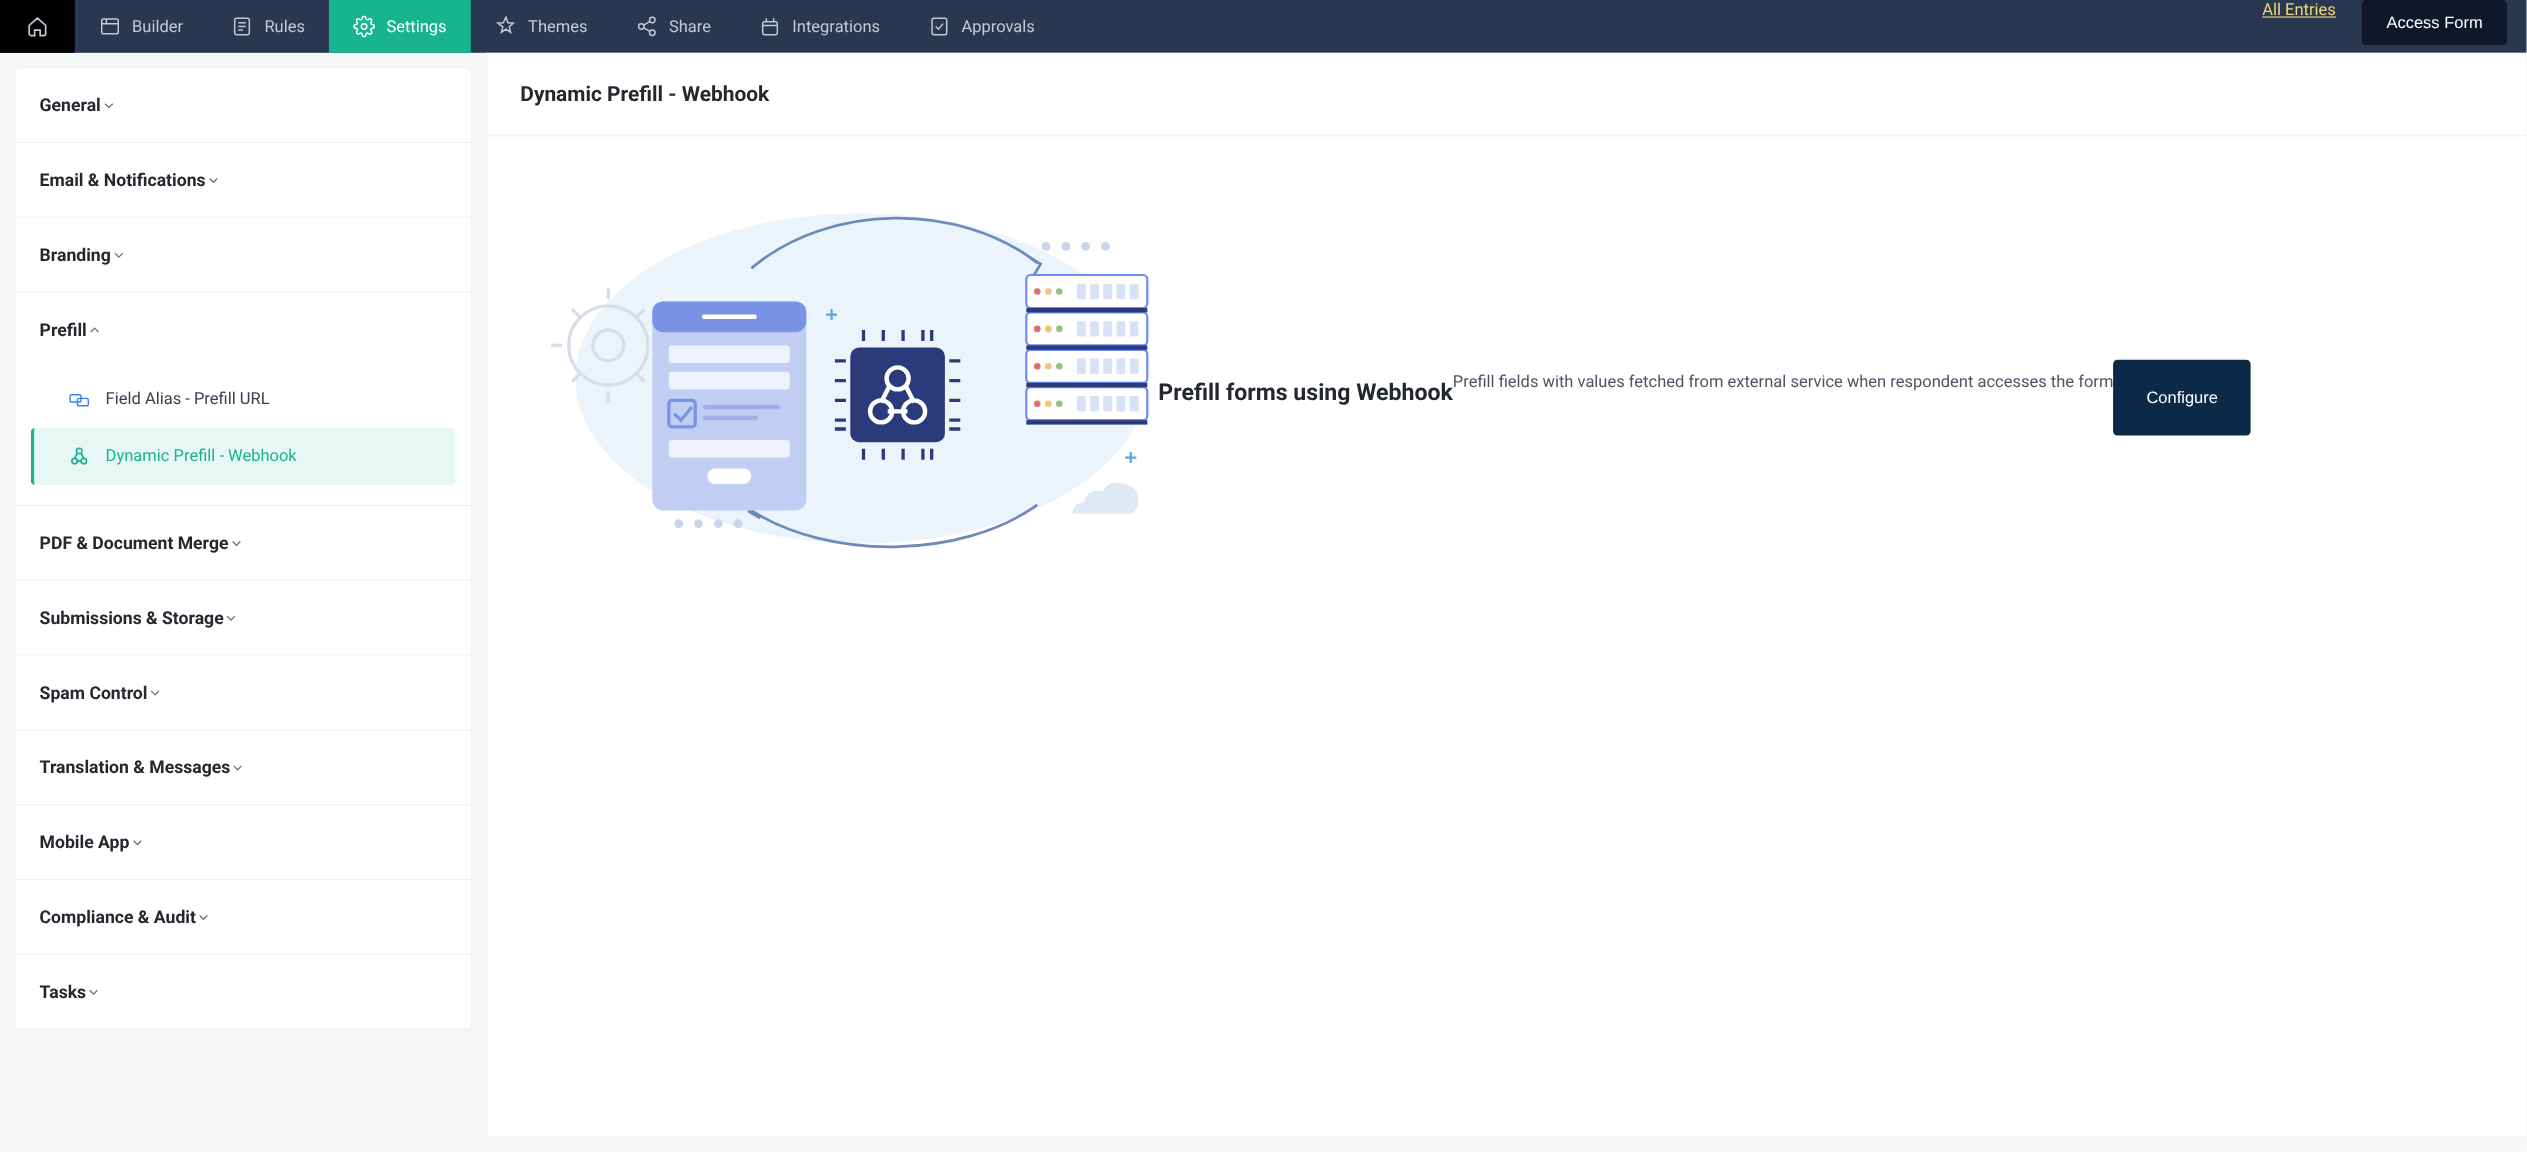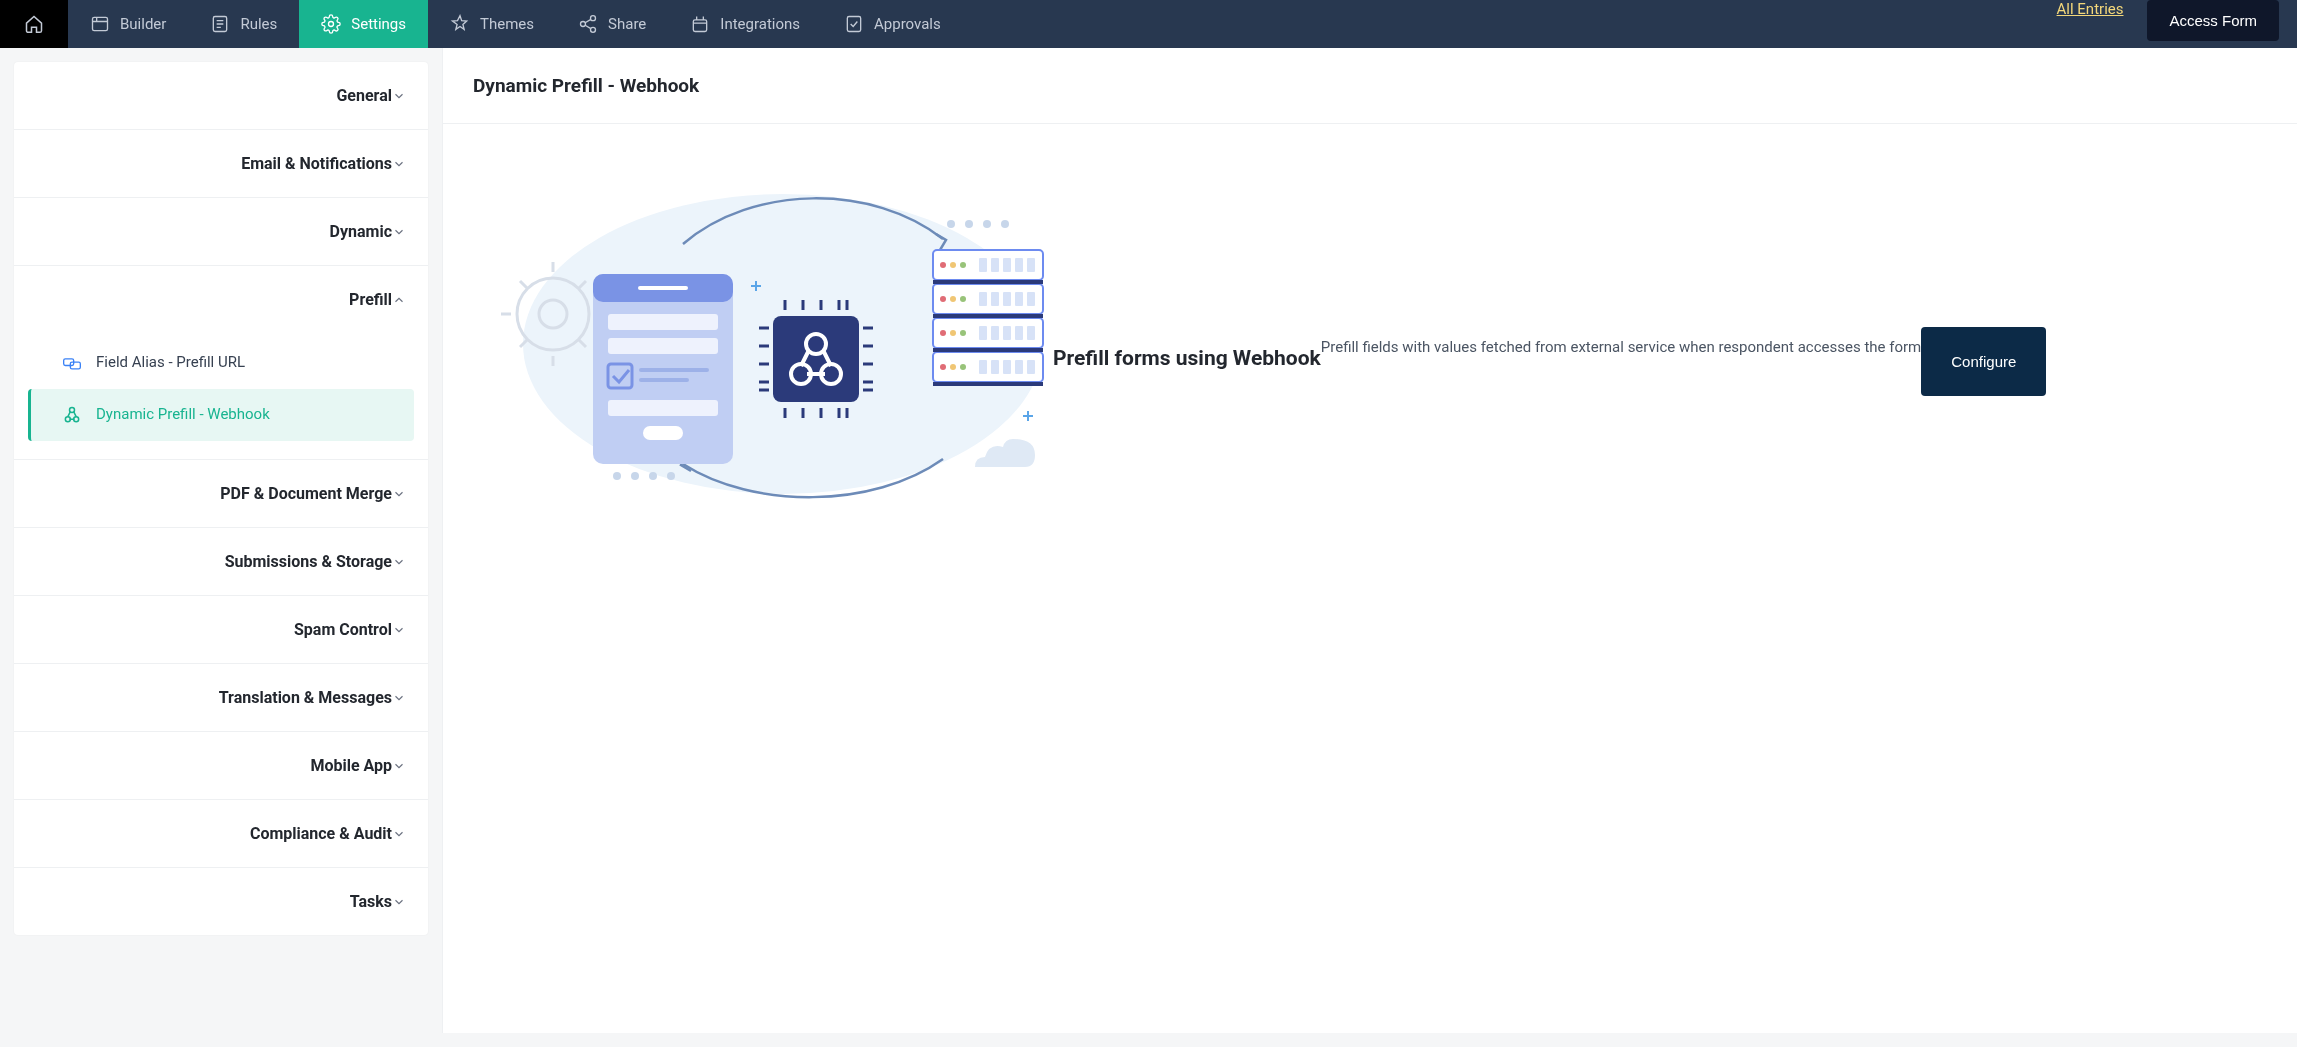--- a/index.html
+++ b/index.html
@@ -18,21 +18,21 @@
 
 .nav-icon { width: 20px; height: 20px; display: inline-block; }
 .nav-icon svg { width: 100%; height: 100%; }
 
 
 .layout { display: flex; align-items: flex-start; }
 .sidebar { width: 442px; padding: 14px; }
 .side-panel { background: #fff; border-radius: 4px; box-shadow: 0 0 2px rgba(0,0,0,0.05); }
 .side-section { border-bottom: 1px solid #eef0f2; }
 .side-section:last-child { border-bottom: none; }
-.side-header { display: flex; align-items: center; justify-content: flex-end; padding: 24px 22px; cursor: pointer; }
+.side-header { display: flex; align-items: center; justify-content: flex-start; padding: 24px 22px; cursor: pointer; }
 .side-title { font-weight: 700; font-size: 16px; color: #23272e; }
 .chevron { width: 14px; height: 14px; }
 .chevron svg { width: 100%; height: 100%; stroke: #6b7280; }
 
 .subitems { padding: 4px 0 18px 0; }
 .subitem { display: flex; align-items: flex-start; gap: 14px; padding: 16px 18px 16px 34px; margin: 0 14px; border-radius: 4px; cursor: pointer; font-size: 15px; color: #374151; }
 .subitem.active { background: #e7f7f3; color: #18b490; border-left: 3px solid #18b490; margin-left: 14px; padding-left: 31px; }
 .subitem .sub-icon { width: 20px; height: 20px; display: flex; align-items: center; justify-content: center; }
 
 
@@ -132,21 +132,21 @@
         <div class="side-header">
           <span class="side-title">Email &amp; Notifications</span>
           <span class="chevron"><svg viewBox="0 0 24 24" fill="none" stroke-width="2">
                 <path d="M6 9l6 6 6-6"></path>
               </svg></span>
         </div>
       </div>
 
       <div class="side-section">
         <div class="side-header">
-          <span class="side-title">Dynamic</span>
+          <span class="side-title">Branding</span>
           <span class="chevron"><svg viewBox="0 0 24 24" fill="none" stroke-width="2">
                 <path d="M6 9l6 6 6-6"></path>
               </svg></span>
         </div>
       </div>
 
       <div class="side-section">
         <div class="side-header">
           <span class="side-title">Prefill</span>
           <span class="chevron"><svg viewBox="0 0 24 24" fill="none" stroke-width="2">

